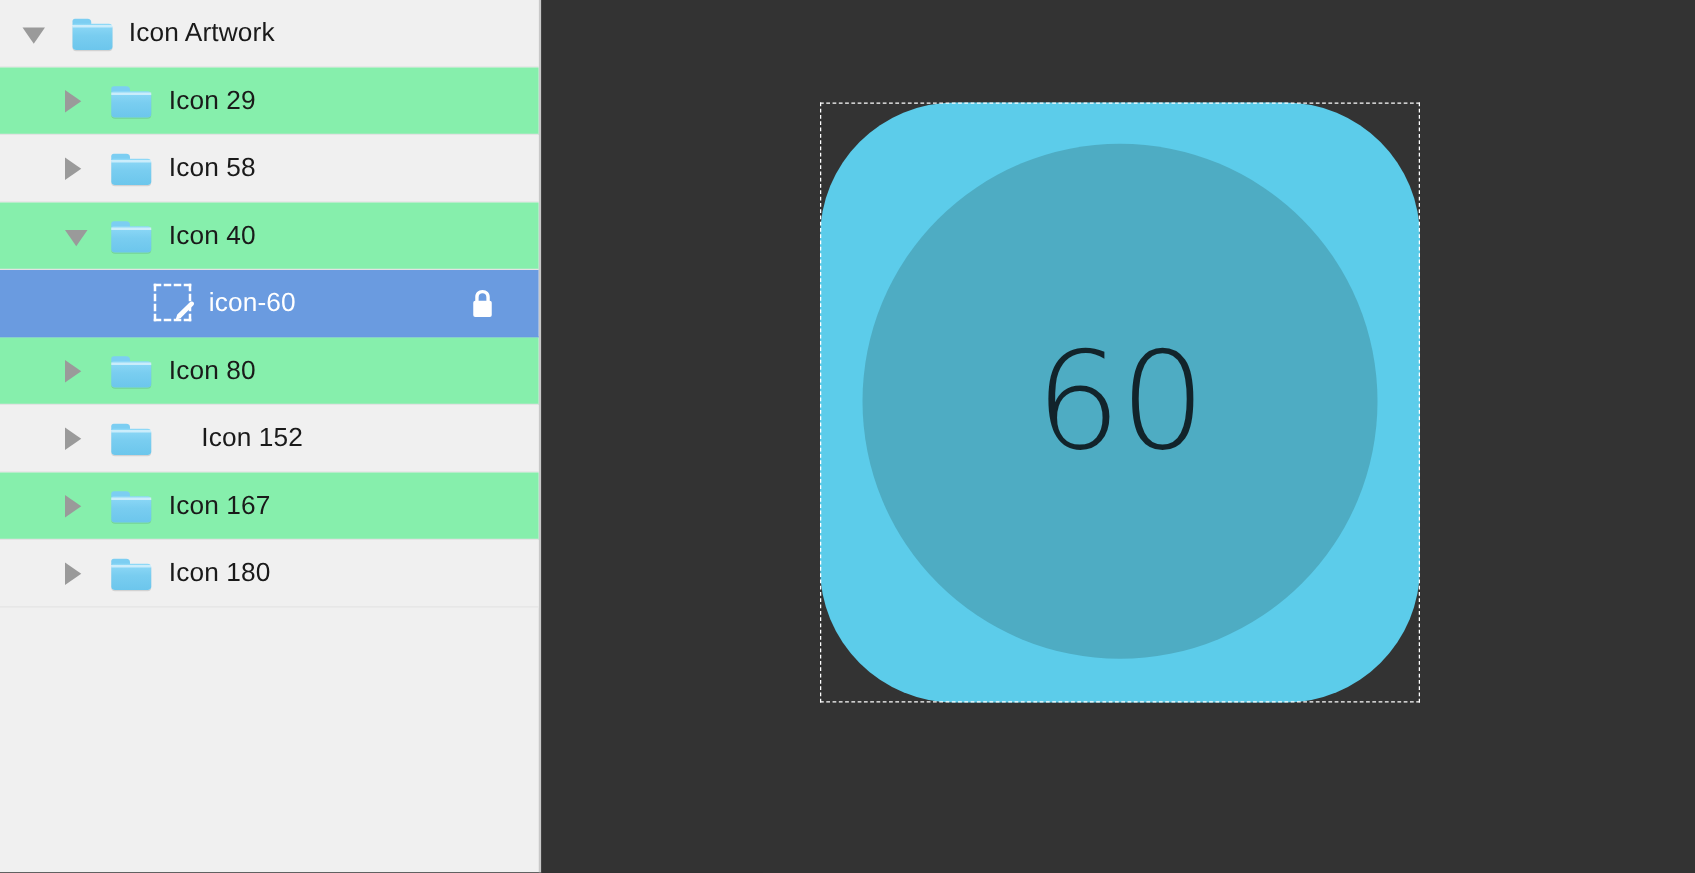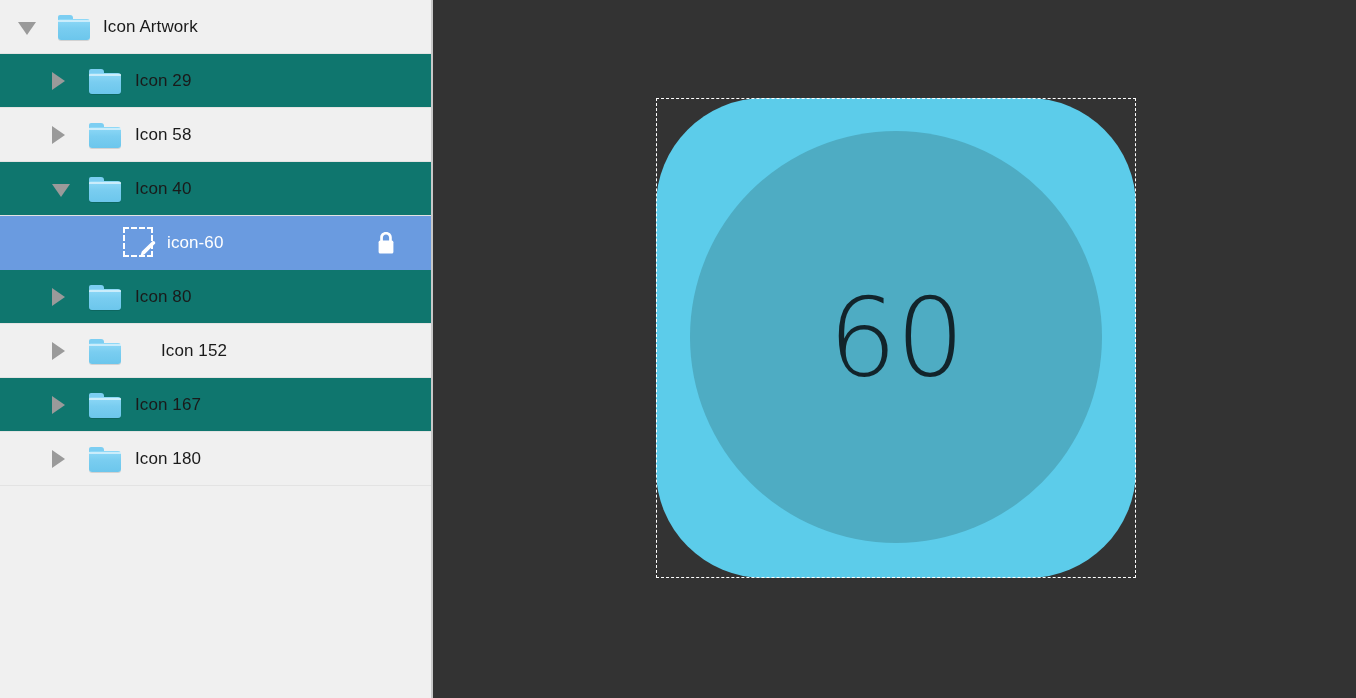--- a/index.html
+++ b/index.html
@@ -33,21 +33,21 @@
 
   .row {
     position: relative;
     height: 54px;
     display: flex;
     align-items: center;
     background: #f0f0f0;
     border-bottom: 1px solid #e3e3e3;
     user-select: none;
   }
-  .row.alt { background: #0f766e; }
+  .row.alt { background: #86efac; }
   .row.selected { background: #6a9be0; border-bottom-color: #6a9be0; }
 
   .tri {
     position: absolute;
     width: 0; height: 0;
     border-style: solid;
   }
   .tri.closed {
     border-width: 9px 0 9px 13px;
     border-color: transparent transparent transparent #9a9a9a;
@@ -98,21 +98,21 @@
     border: 2.5px dashed #ffffff;
   }
   .artboard-icon .pen {
     position: absolute;
     left: 14px; top: 15px;
     width: 20px; height: 19px;
   }
 
   .row-label {
     position: absolute;
-    font-size: 17px;
+    font-size: 21px;
     color: #1a1a1a;
     white-space: nowrap;
     letter-spacing: 0.1px;
     text-align: center;
   }
   .row.selected .row-label { color: #ffffff; }
 
   .lock {
     position: absolute;
     right: 35px;
@@ -128,21 +128,20 @@
     background: #333333;
     overflow: hidden;
   }
 
   .artboard {
     position: absolute;
     left: 223px;   
     top: 82px;
     width: 529px;
     height: 480px;
-    margin-top: 16px;
   }
   .artboard .selbox {
     position: absolute;
     left: 0; top: 0;
     width: 480px; height: 480px;
     border: 1.5px dashed #ffffff;
     pointer-events: none;
     z-index: 5;
   }
   .artboard .roundsquare {

